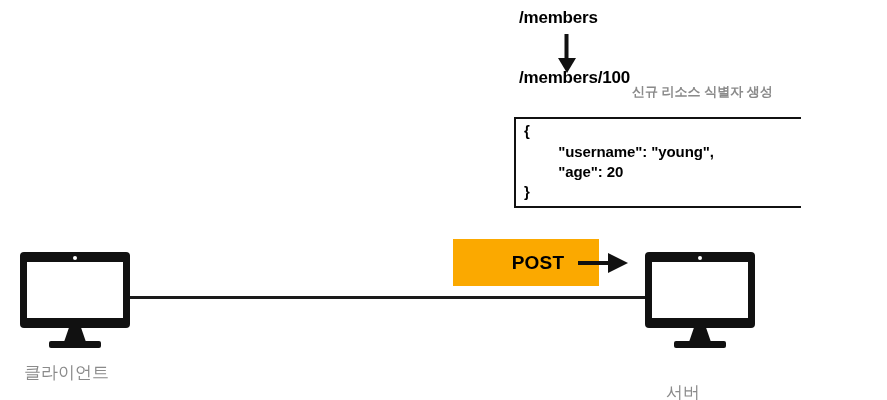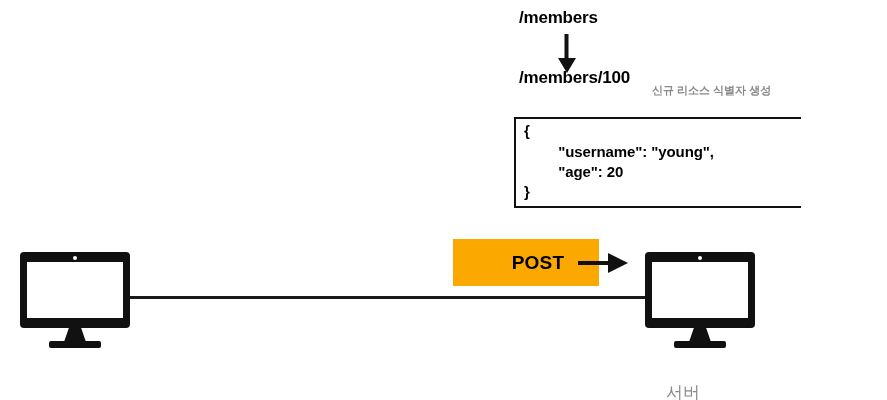--- a/index.html
+++ b/index.html
@@ -26,24 +26,24 @@
     font-weight: bold;
     color: #000000;
     white-space: nowrap;
     letter-spacing: -0.2px;
   }
   #path-collection { left: 519px; top: 8px; }
   #path-resource   { left: 519px; top: 68px; }
 
   .annotation-note {
     position: absolute;
-    left: 652px;
+    left: 632px;
     top: 83px;
     font-family: "Liberation Sans", sans-serif;
-    font-size: 11px;
+    font-size: 13px;
     font-weight: bold;
     color: #8a8a8a;
     white-space: nowrap;
   }
 
   
   .down-arrow {
     position: absolute;
     left: 556px;
     top: 34px;
@@ -220,20 +220,21 @@
   </div>
 
   <div class="monitor" id="client-monitor">
     <div class="bezel">
       <div class="webcam"></div>
       <div class="screen"></div>
     </div>
     <div class="neck"></div>
     <div class="base"></div>
   </div>
+  <div class="endpoint-caption" id="client-caption">클라이언트</div>
 
   <div class="monitor" id="server-monitor">
     <div class="bezel">
       <div class="webcam"></div>
       <div class="screen"></div>
     </div>
     <div class="neck"></div>
     <div class="base"></div>
   </div>
   <div class="endpoint-caption" id="server-caption">서버</div>

